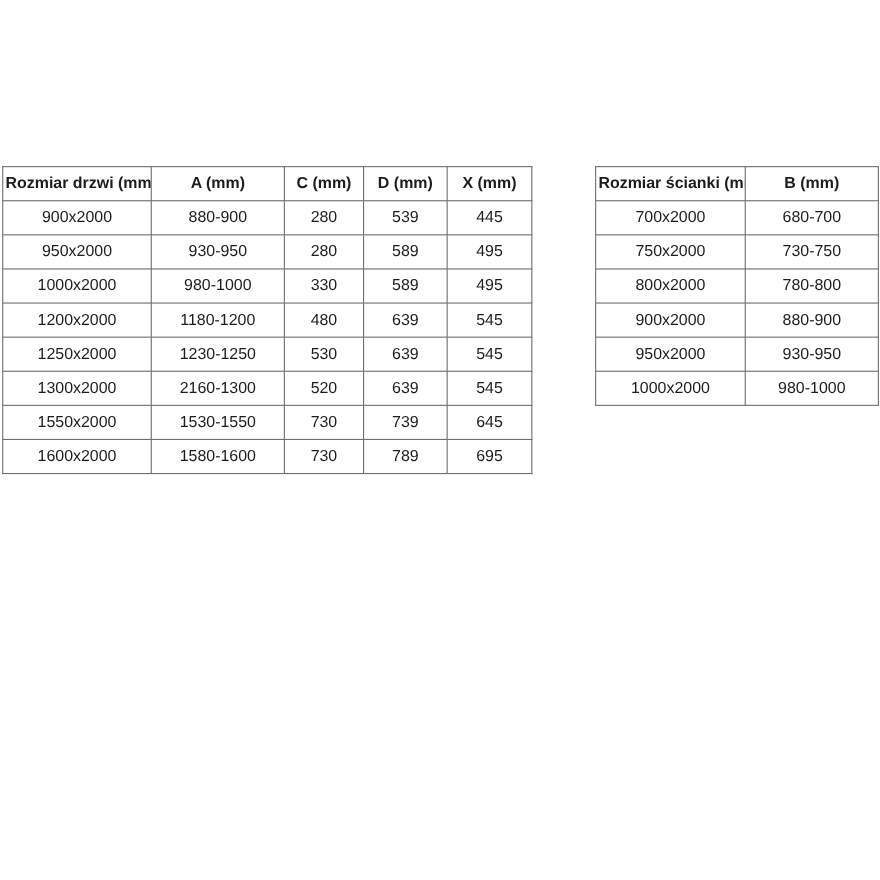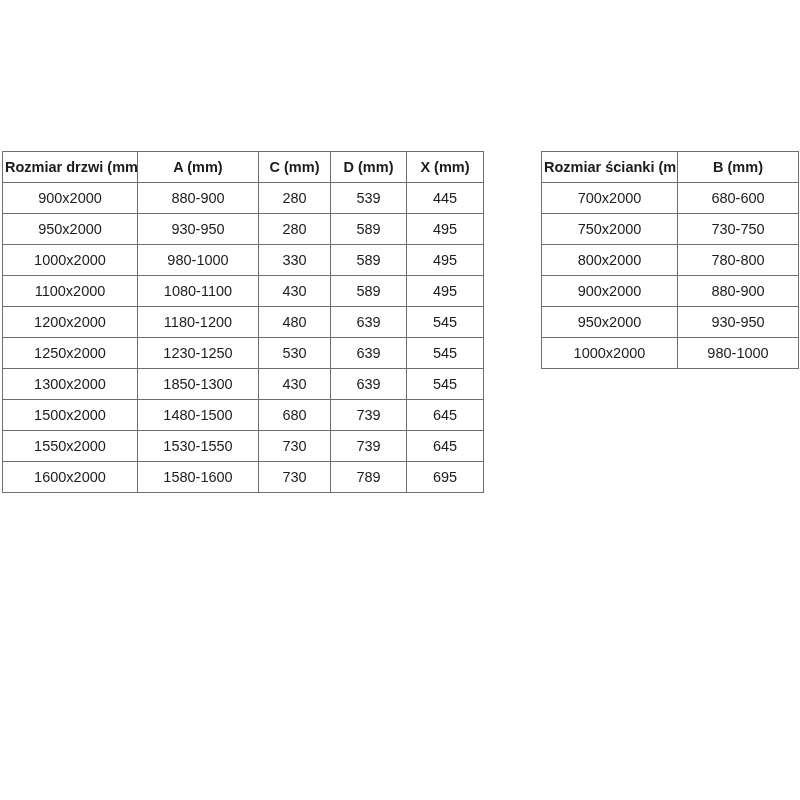--- a/index.html
+++ b/index.html
@@ -84,53 +84,39 @@
           <td>495</td>
         </tr>
         <tr>
           <td>1000x2000</td>
           <td>980-1000</td>
           <td>330</td>
           <td>589</td>
           <td>495</td>
         </tr>
         <tr>
-          <td>1100x2000</td>
-          <td>1080-1100</td>
-          <td>430</td>
-          <td>589</td>
-          <td>495</td>
-        </tr>
-        <tr>
           <td>1200x2000</td>
           <td>1180-1200</td>
           <td>480</td>
           <td>639</td>
           <td>545</td>
         </tr>
         <tr>
           <td>1250x2000</td>
           <td>1230-1250</td>
           <td>530</td>
           <td>639</td>
           <td>545</td>
         </tr>
         <tr>
           <td>1300x2000</td>
-          <td>1850-1300</td>
-          <td>430</td>
+          <td>2160-1300</td>
+          <td>520</td>
           <td>639</td>
           <td>545</td>
-        </tr>
-        <tr>
-          <td>1500x2000</td>
-          <td>1480-1500</td>
-          <td>680</td>
-          <td>739</td>
-          <td>645</td>
         </tr>
         <tr>
           <td>1550x2000</td>
           <td>1530-1550</td>
           <td>730</td>
           <td>739</td>
           <td>645</td>
         </tr>
         <tr>
           <td>1600x2000</td>
@@ -149,21 +135,21 @@
     </colgroup>
     <thead>
         <tr>
           <th>Rozmiar ścianki (mm)</th>
           <th>B (mm)</th>
         </tr>
       </thead>
     <tbody>
         <tr>
           <td>700x2000</td>
-          <td>680-600</td>
+          <td>680-700</td>
         </tr>
         <tr>
           <td>750x2000</td>
           <td>730-750</td>
         </tr>
         <tr>
           <td>800x2000</td>
           <td>780-800</td>
         </tr>
         <tr>

